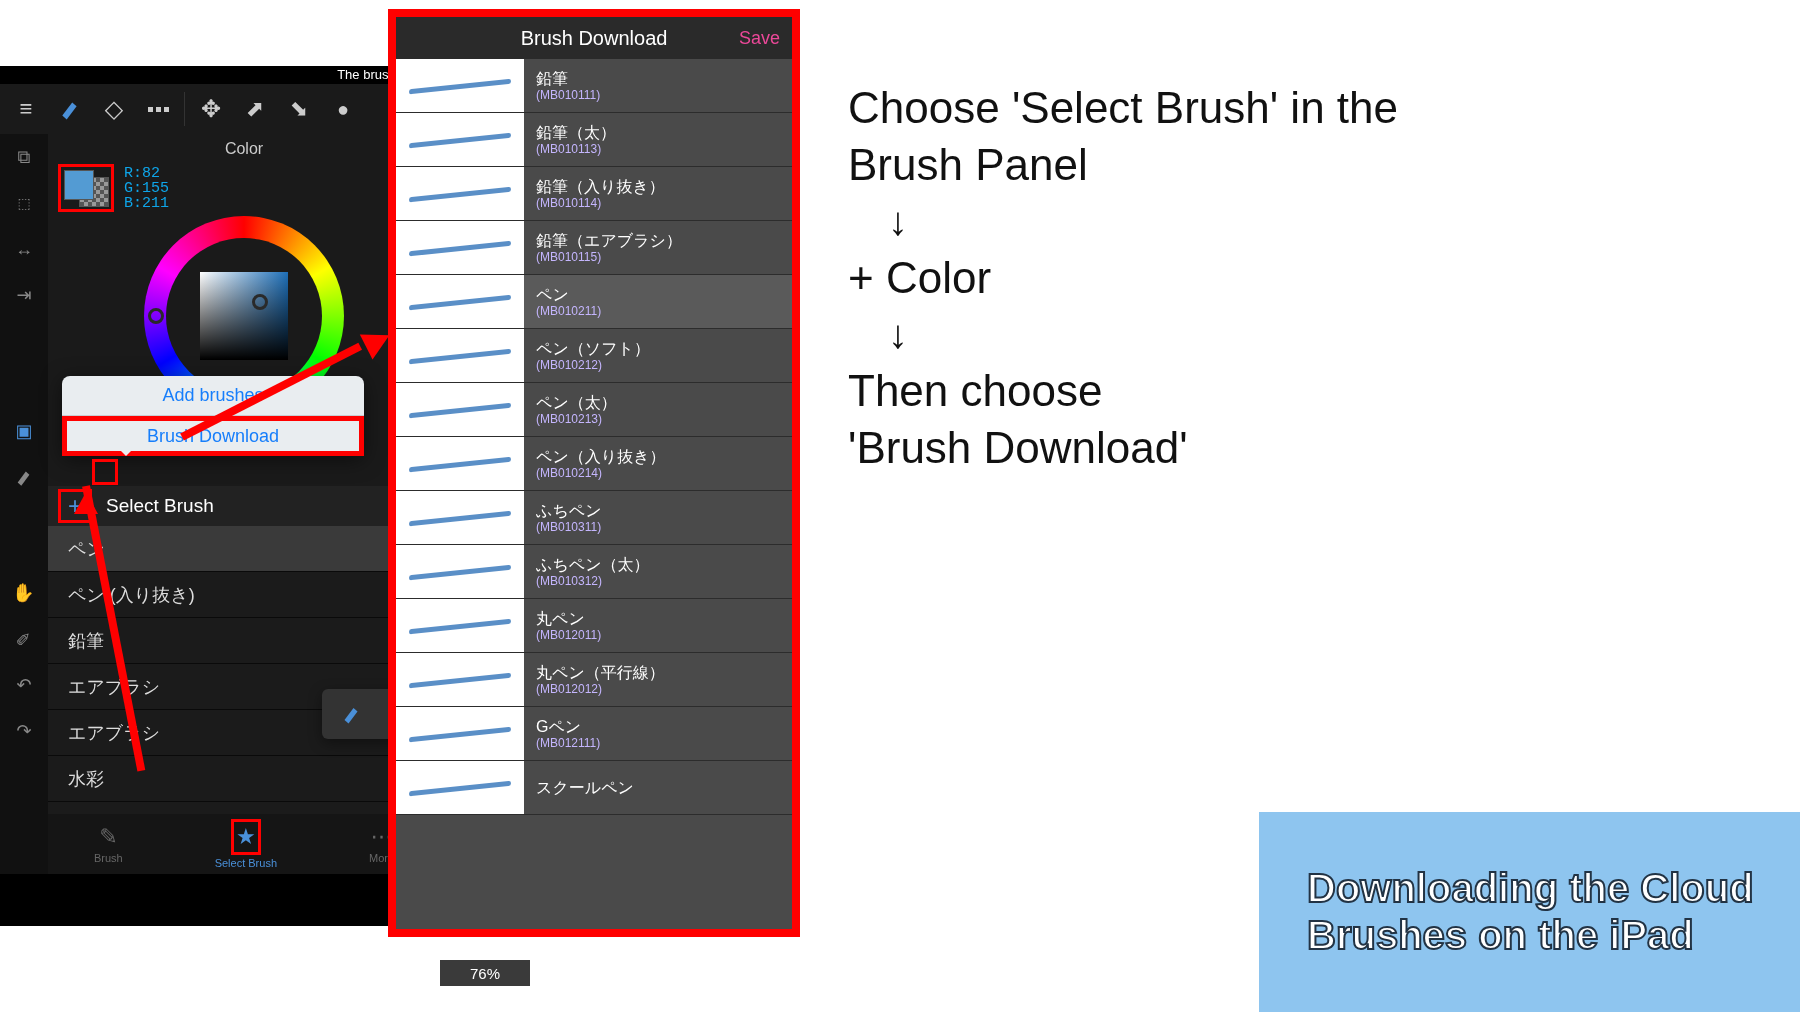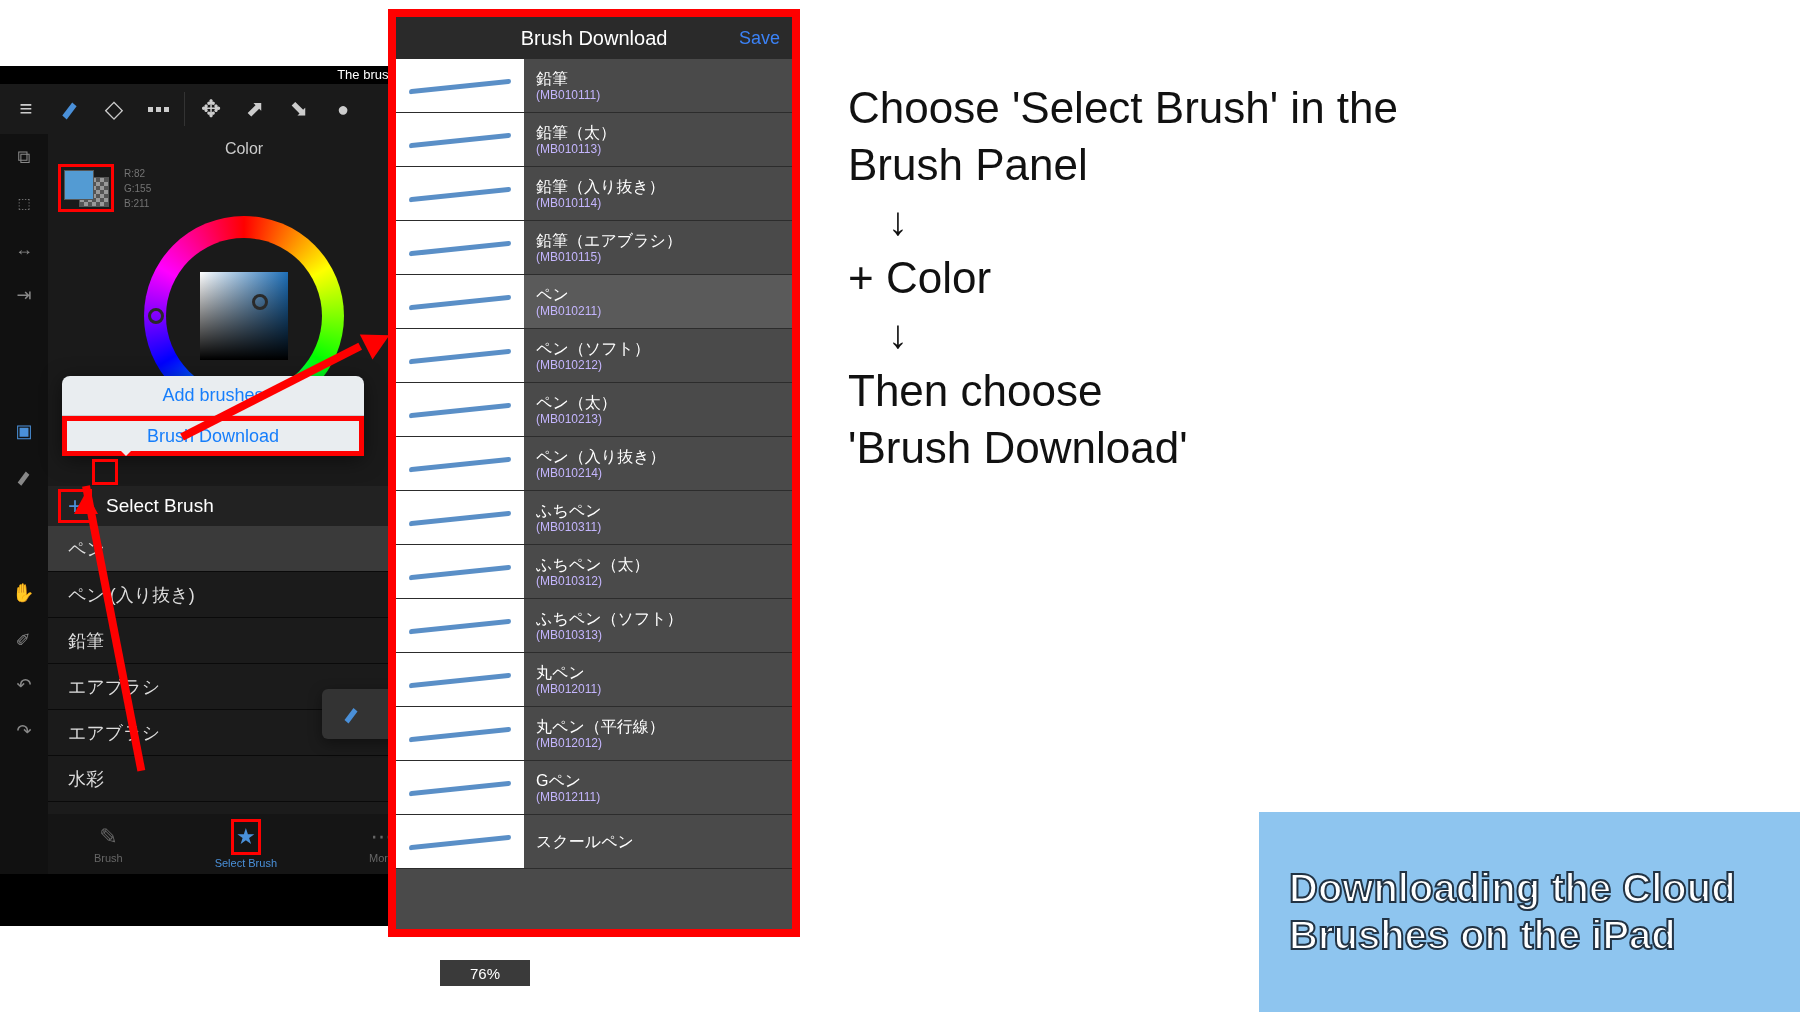--- a/index.html
+++ b/index.html
@@ -29,21 +29,21 @@
   .st-hand::before{content:"✋";} .st-dropper::before{content:"✎";transform:rotate(-90deg);display:block;}
   .st-undo::before{content:"↶";} .st-redo::before{content:"↷";}
 
   .main-col { flex:1; display:flex; flex-direction:column; background:#1a1a1a; position:relative; }
   .color-panel { padding:6px 10px 4px; }
   .color-title { color:#ccc; font-size:16px; text-align:center; margin-bottom:6px; }
   .color-row { display:flex; align-items:center; gap:10px; }
   .swatch-wrap { position:relative; width:56px; height:48px; border:3px solid red; }
   .swatch-fg { position:absolute; left:3px; top:3px; width:30px; height:30px; background:#539bd3; border:1px solid #555; }
   .swatch-bg { position:absolute; right:2px; bottom:2px; width:30px; height:30px; background:repeating-conic-gradient(#999 0 25%,#555 0 50%) 0 0/8px 8px; border:1px solid #555; }
-  .rgb-text { color:#737373; font-size:10px; line-height:15px; white-space:pre; }
+  .rgb-text { color:#0ea5e9; font-size:15px; line-height:15px; white-space:pre;font-family:Liberation Mono, monospace; }
   .info-ic { width:26px; height:26px; border:2px solid #aaa; border-radius:50%; color:#aaa; display:flex; align-items:center; justify-content:center; font-size:15px; margin-left:auto; }
   .color-wheel { position:relative; width:200px; height:200px; margin:4px auto 0; }
   .ring { position:absolute; inset:0; border-radius:50%; background:conic-gradient(red,#ff0,lime,cyan,blue,magenta,red); }
   .ring::after { content:""; position:absolute; inset:22px; background:#1a1a1a; border-radius:50%; }
   .sq { position:absolute; left:56px; top:56px; width:88px; height:88px;
         background:linear-gradient(to bottom,transparent,#000),linear-gradient(to right,#fff,#1e6fb8); }
   .knob { position:absolute; width:16px; height:16px; border:3px solid #2a2a2a; border-radius:50%; }
   .knob.ring-k { left:4px; top:92px; }
   .knob.sq-k { left:108px; top:78px; }
 
@@ -72,21 +72,21 @@
 
   .zoom-pill { position:absolute; left:440px; bottom:26px; width:90px; height:26px; background:#3a3a3a; color:#fff; font-size:15px; display:flex; align-items:center; justify-content:center; }
   .float-tb { position:absolute; left:322px; top:689px; width:118px; height:50px; background:#333; border-radius:6px; display:flex; align-items:center; justify-content:space-around; box-shadow:0 4px 14px rgba(0,0,0,.4); z-index:5; }
   .float-tb .fbrush { width:20px;height:20px;background:#4a90d9;clip-path:polygon(15% 80%,60% 20%,80% 38%,35% 98%);}
   .float-tb .feraser{color:#ddd;font-size:26px;}
 
   
   .dl-wrap { position:absolute; left:388px; top:9px; width:412px; height:928px; border:8px solid red; z-index:30; background:#3a3a3a; }
   .dl-head { height:42px; background:#2a2a2a; display:flex; align-items:center; justify-content:center; position:relative; }
   .dl-title { color:#fff; font-size:20px; }
-  .dl-save { position:absolute; right:12px; color:#3b82f6; font-size:18px; }
+  .dl-save { position:absolute; right:12px; color:#ec4899; font-size:18px; }
   .dl-list { height:calc(100% - 42px); overflow:hidden; background:#4a4a4a; }
   .dl-item { height:54px; display:flex; align-items:center; border-bottom:1px solid #2c2c2c; background:#4a4a4a; }
   .dl-item.sel { background:#5a5a5a; }
   .dl-prev { width:128px; height:100%; background:#fff; position:relative; }
   .dl-prev::after{ content:""; position:absolute; left:10%; right:10%; top:48%; height:5px; background:#5a8fc7; border-radius:3px; transform:skewY(-6deg); }
   .dl-text { padding-left:12px; }
   .dl-name { color:#fff; font-size:16px; line-height:18px; }
   .dl-id { color:#c4b5fd; font-size:12px; }
 
   
@@ -97,21 +97,21 @@
   
   .hl-plusbox { position:absolute; left:92px; top:459px; width:26px; height:26px; border:3px solid red; z-index:50; }
   .conn-arrow { position:absolute; left:82px; top:486px; width:8px; height:290px; background:red; z-index:50; transform:rotate(-11deg); transform-origin:top; }
   .conn-head { position:absolute; left:74px; top:480px; width:0;height:0;border:12px solid transparent;border-bottom:22px solid red; z-index:50; }
 
   
   .instr { position:absolute; left:848px; top:80px; font-size:44px; color:#111; line-height:1.25; font-weight:400; }
   .instr .line { margin-bottom:2px; }
   .instr .arrow-d { font-size:40px; margin:4px 0 4px 40px; }
 
-  .caption { position:absolute; right:0; bottom:0; width:541px; height:200px; background:#8ec5ef; display:flex; align-items:center; padding-left:30px; }
+  .caption { position:absolute; right:0; bottom:0; width:541px; height:200px; background:#8ec5ef; display:flex; align-items:center; padding-left:48px; }
   .caption span { font-size:40px; font-weight:700; color:#fff; -webkit-text-stroke:2px #234; line-height:1.18; }
 </style>
 </head>
 <body>
 
 <div class="app">
   <div class="app-titlebar">The brush tool al</div>
   <div class="app-toolbar">
     <div class="tb-btn menu-icon"></div>
     <div class="tb-btn">
@@ -317,27 +317,20 @@
       <div class="dl-item">
         <div class="dl-prev"></div>
         <div class="dl-text">
           <div class="dl-name">ふちペン（太）</div>
           <div class="dl-id">(MB010312)</div>
         </div>
       </div>
       <div class="dl-item">
         <div class="dl-prev"></div>
         <div class="dl-text">
-          <div class="dl-name">ふちペン（ソフト）</div>
-          <div class="dl-id">(MB010313)</div>
-        </div>
-      </div>
-      <div class="dl-item">
-        <div class="dl-prev"></div>
-        <div class="dl-text">
           <div class="dl-name">丸ペン</div>
           <div class="dl-id">(MB012011)</div>
         </div>
       </div>
       <div class="dl-item">
         <div class="dl-prev"></div>
         <div class="dl-text">
           <div class="dl-name">丸ペン（平行線）</div>
           <div class="dl-id">(MB012012)</div>
         </div>

